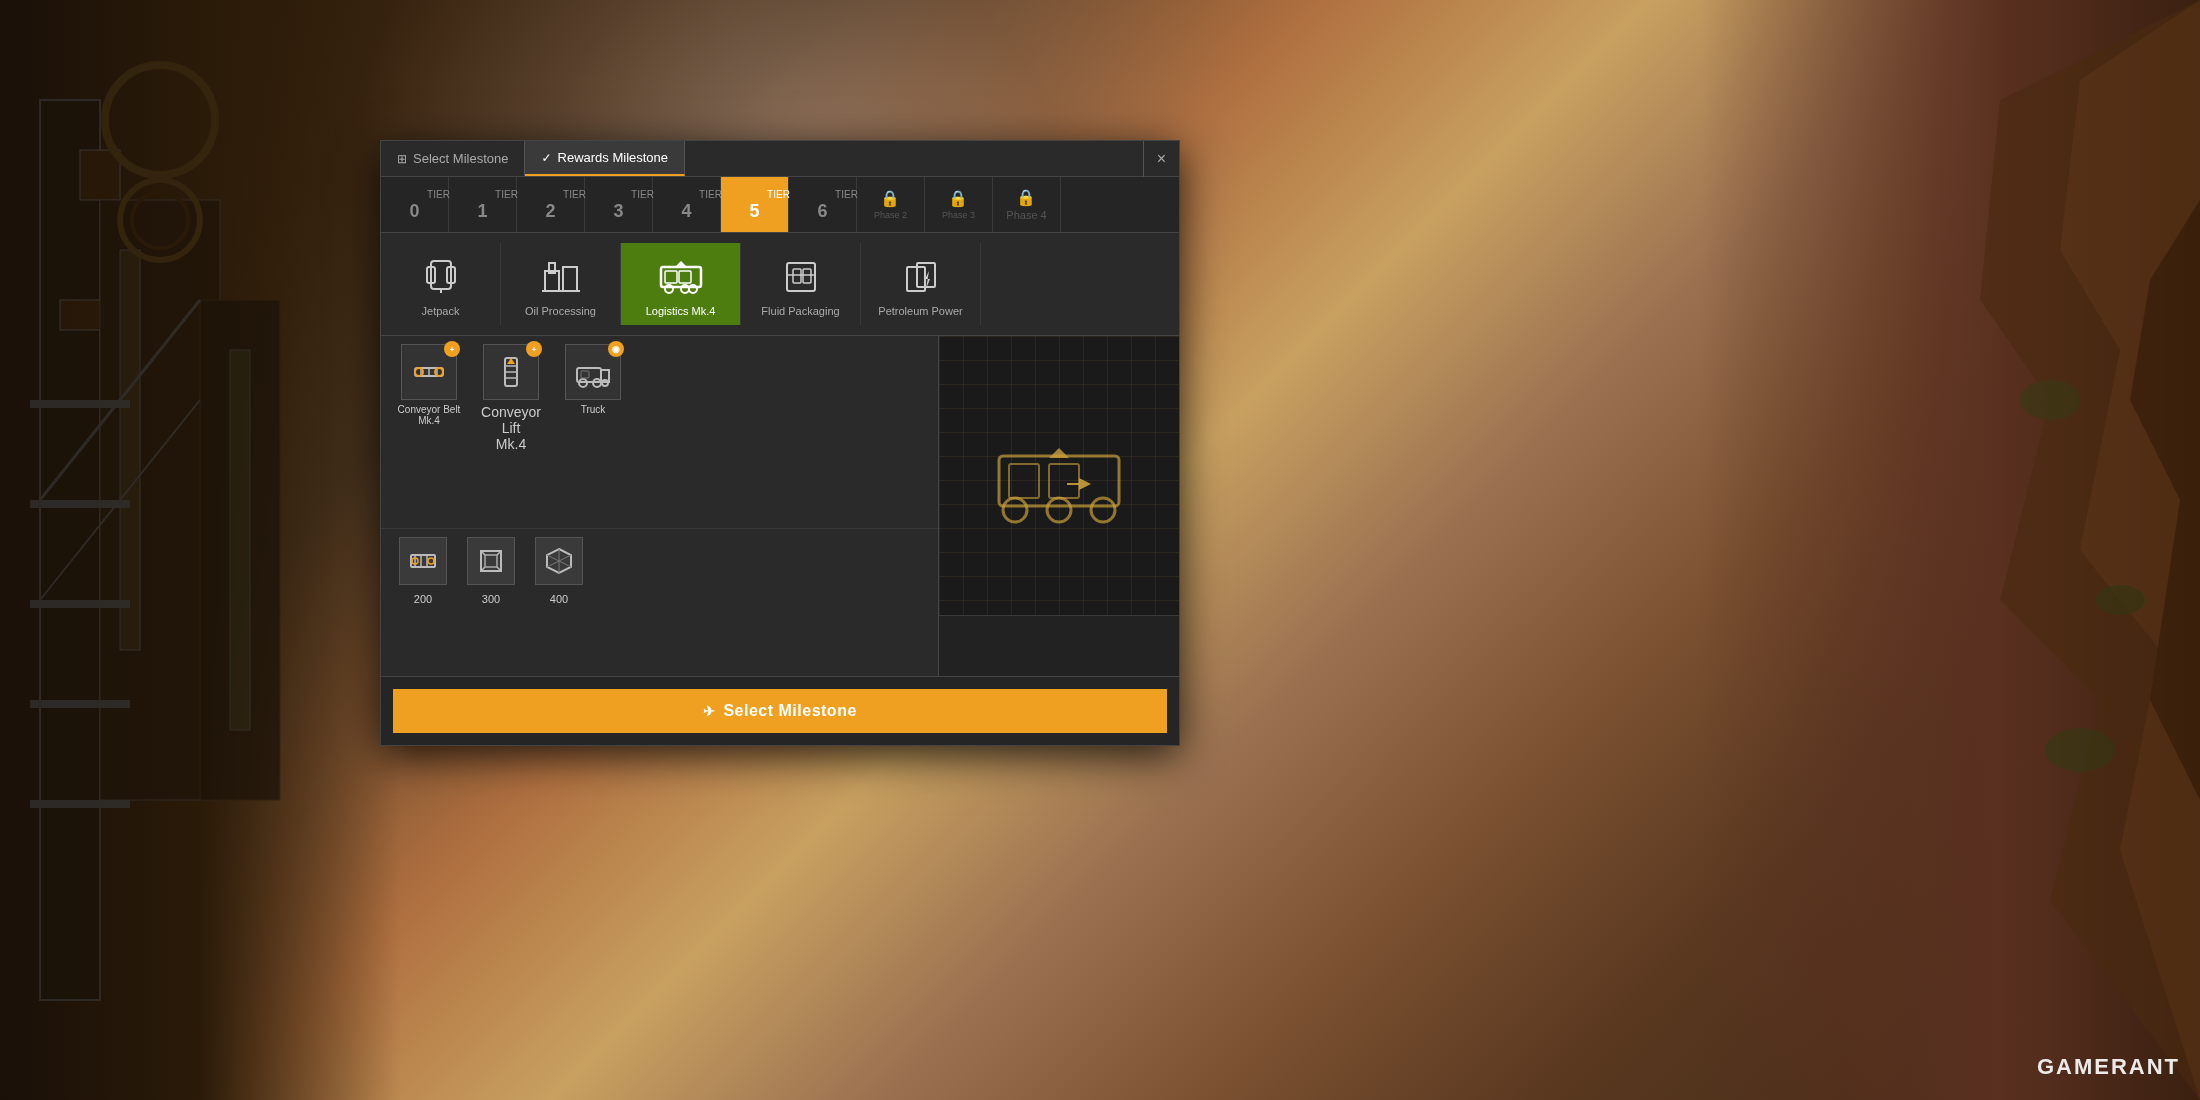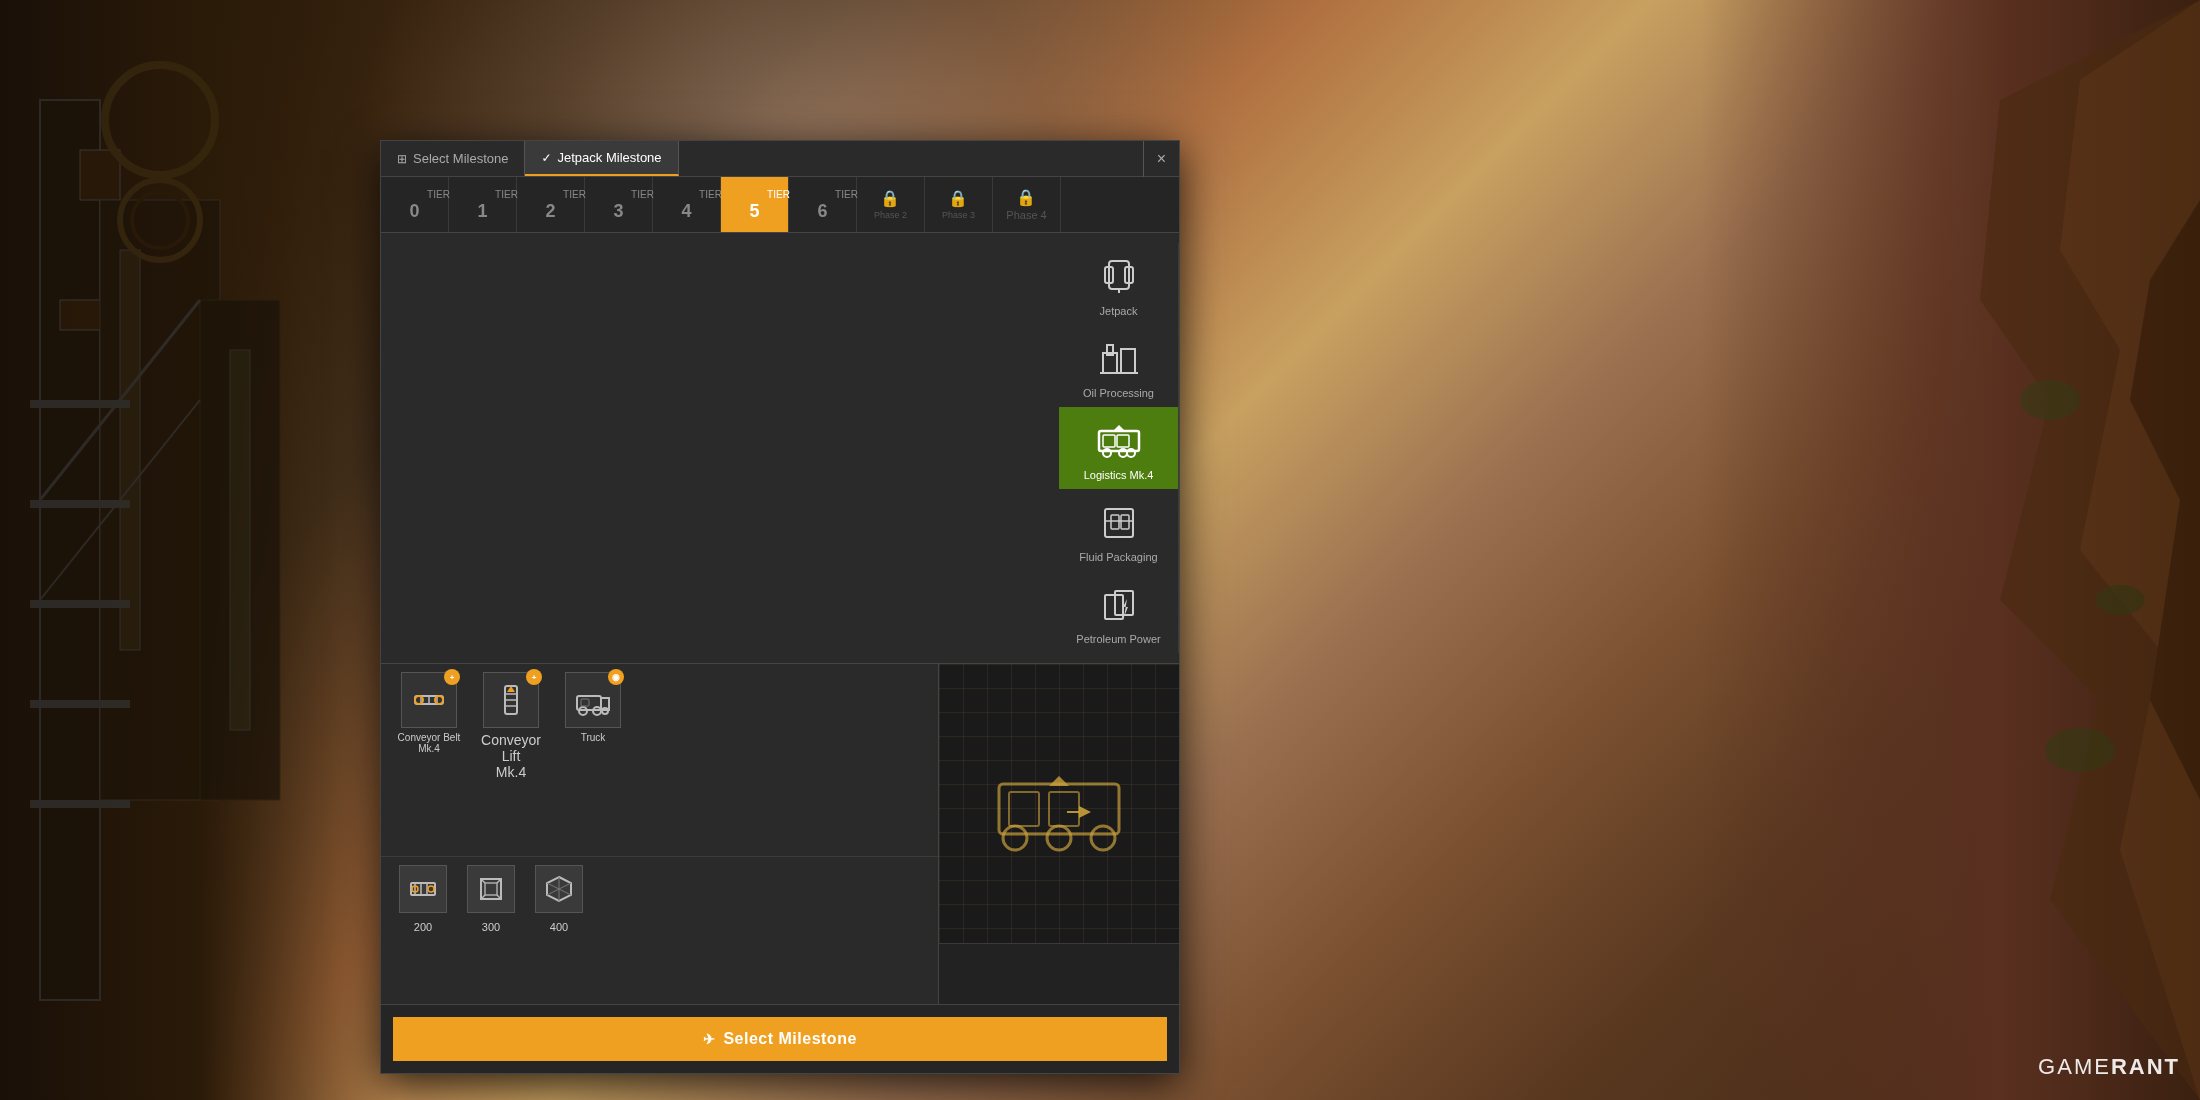--- a/index.html
+++ b/index.html
@@ -158,27 +158,26 @@
       gap: 2px;
     }
 
     .lock-icon {
       font-size: 16px;
     }
 
     
     .milestone-row {
       display: flex;
-      align-items: flex-end;
+      align-items: flex-start;
       background: #2a2a2a;
       border-bottom: 1px solid #444;
       padding: 10px 0;
       gap: 0;
       min-height: 90px;
-      flex-direction: column;
     }
 
     .milestone-item {
       display: flex;
       flex-direction: column;
       align-items: center;
       justify-content: center;
       width: 120px;
       padding: 8px;
       cursor: pointer;
@@ -408,21 +407,21 @@
 
 <div class="dialog">
 
   <div class="title-bar">
     <div class="tab">
       <span class="tab-icon">⊞</span>
       <span>Select Milestone</span>
     </div>
     <div class="tab active">
       <span class="tab-icon">✓</span>
-      <span>Jetpack Milestone</span>
+      <span>Rewards Milestone</span>
     </div>
     <div class="title-spacer"></div>
     <div class="close-btn">×</div>
   </div>
 
   <div class="tier-bar">
     <div class="tier-item">
       <span class="tier-label">Tier</span>
       <span class="tier-number">0</span>
     </div>
@@ -654,14 +653,14 @@
   <div class="bottom-bar">
     <button class="select-btn">
       <span style="font-size:14px">✈</span>
       <span>Select Milestone</span>
     </button>
   </div>
 
 </div>
 
 <div class="watermark">
-  <span style="font-weight:400">GAME</span><span style="font-weight:900">RANT</span>
+  <span style="font-weight:700">GAME</span><span style="font-weight:900">RANT</span>
 </div>
 
 </body></html>

